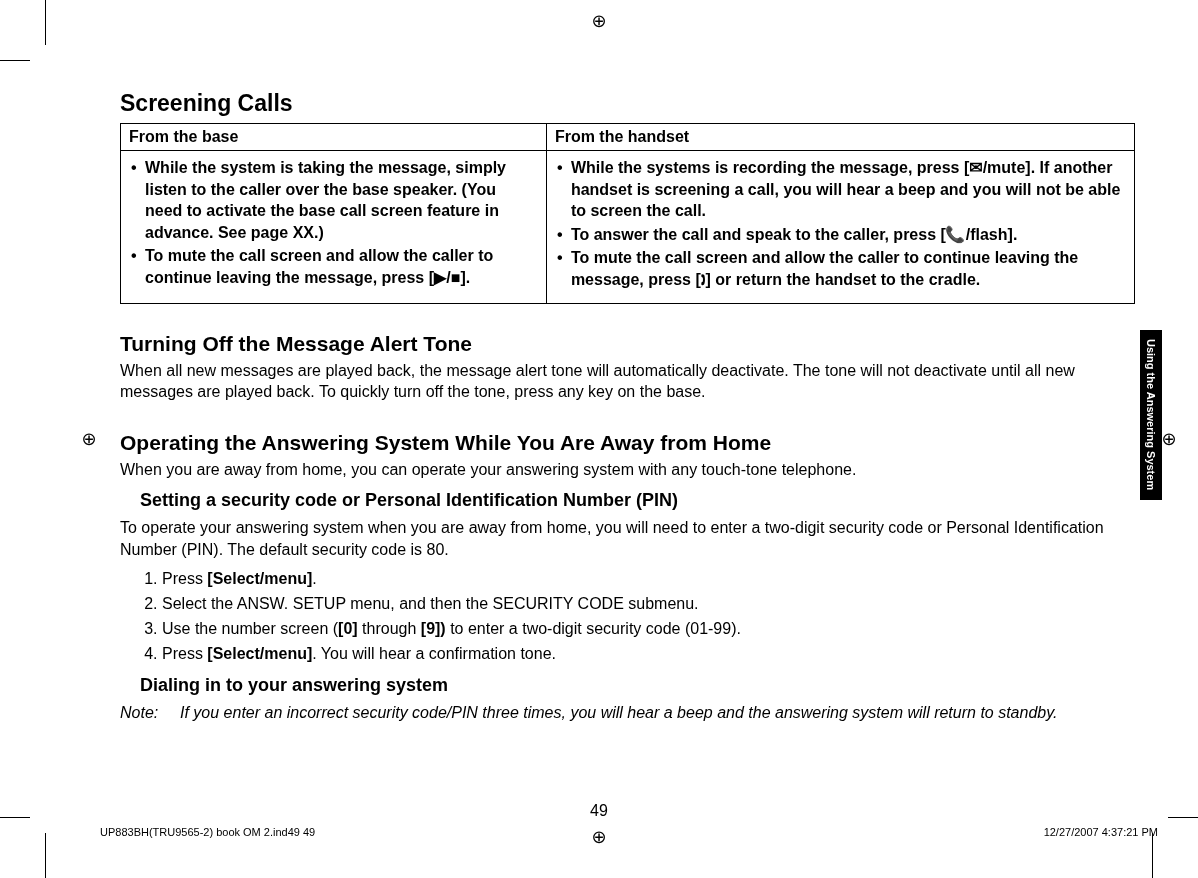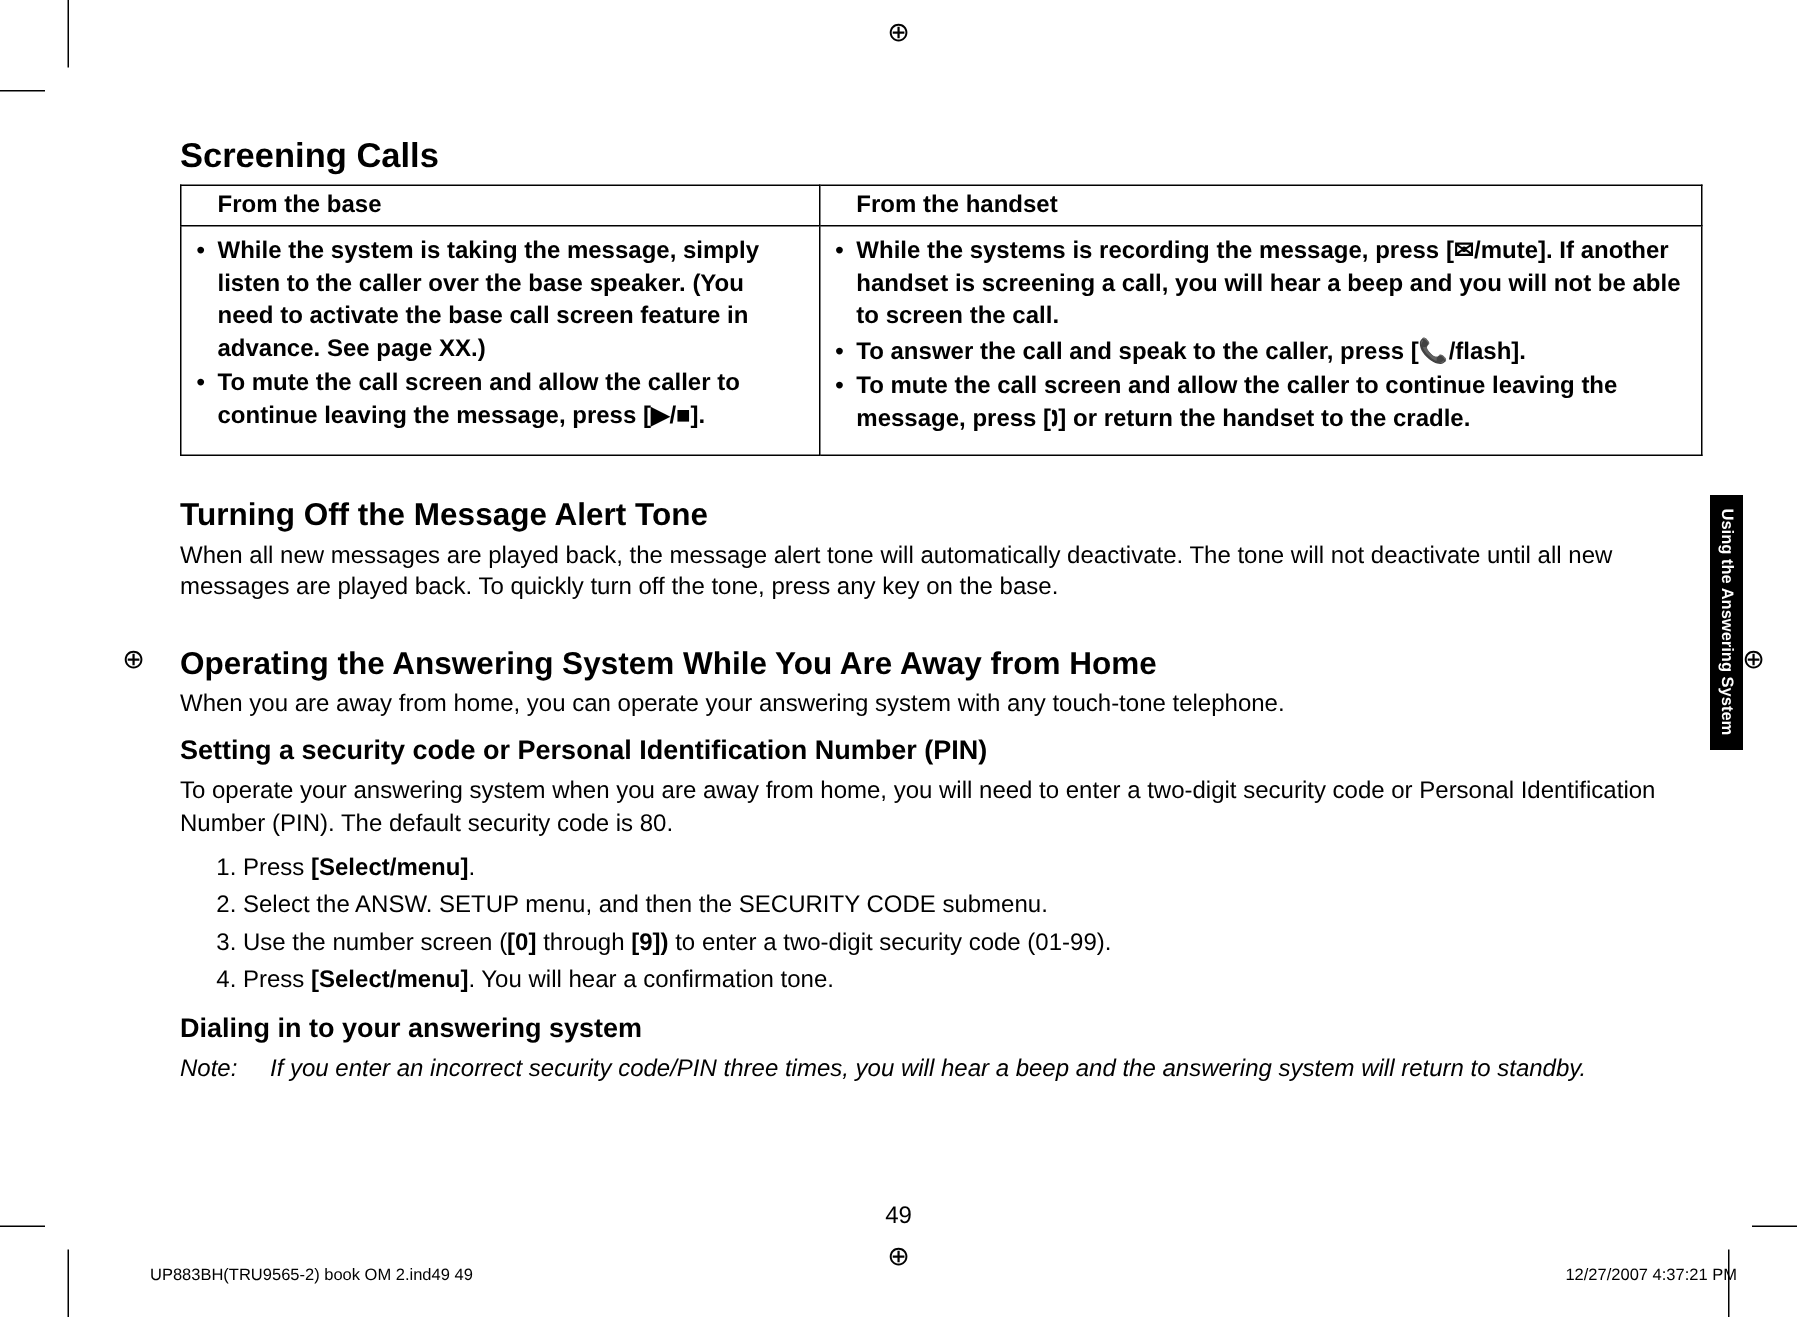--- a/index.html
+++ b/index.html
@@ -29,36 +29,36 @@
   .reg-left { top: 430px; left: 80px; }
   .reg-right { top: 430px; right: 20px; }
   .reg-bottom { bottom: 32px; left: 590px; }
   .page {
     position: absolute;
     top: 90px; left: 120px;
     width: 1015px;
   }
   h1 { font-size: 23px; font-weight: bold; margin-bottom: 6px; }
   h2 { font-size: 21px; font-weight: bold; margin-top: 28px; margin-bottom: 4px; }
-  h3 { font-size: 18px; font-weight: bold; margin-top: 10px; margin-bottom: 6px; }
+  h3 { font-size: 18px; font-weight: bold; margin-top: 10px; margin-bottom: 6px; margin-left: 20px; }
   p  { font-size: 16px; line-height: 1.35; margin-bottom: 6px; }
   .tbl {
     width: 100%;
     border-collapse: collapse;
     margin-bottom: 6px;
   }
   .tbl th, .tbl td {
     border: 1px solid #000;
     vertical-align: top;
     font-size: 16px;
   }
   .tbl th {
     text-align: left;
     font-weight: bold;
-    padding: 4px 24px;
+    padding: 4px 8px;
     background: #fff;
   }
   .tbl td { padding: 6px 10px 10px 10px; font-weight: bold; }
   .col1 { width: 42%; }
   .bullets { list-style: none; padding-left: 0; }
   .bullets li {
     position: relative;
     padding-left: 14px;
     line-height: 1.35;
     margin-bottom: 2px;
@@ -93,21 +93,21 @@
   }
   .page-num {
     position: absolute;
     bottom: 58px;
     left: 0; width: 100%;
     text-align: center;
     font-size: 16px;
   }
   .footer {
     position: absolute;
-    bottom: 22px;
+    bottom: 40px;
     left: 100px; right: 40px;
     display: flex;
     justify-content: space-between;
     font-size: 11px;
     text-align: center;
   }
   .icon-sym { font-family: "Arial", sans-serif; }
 </style>
 </head>
 <body>

